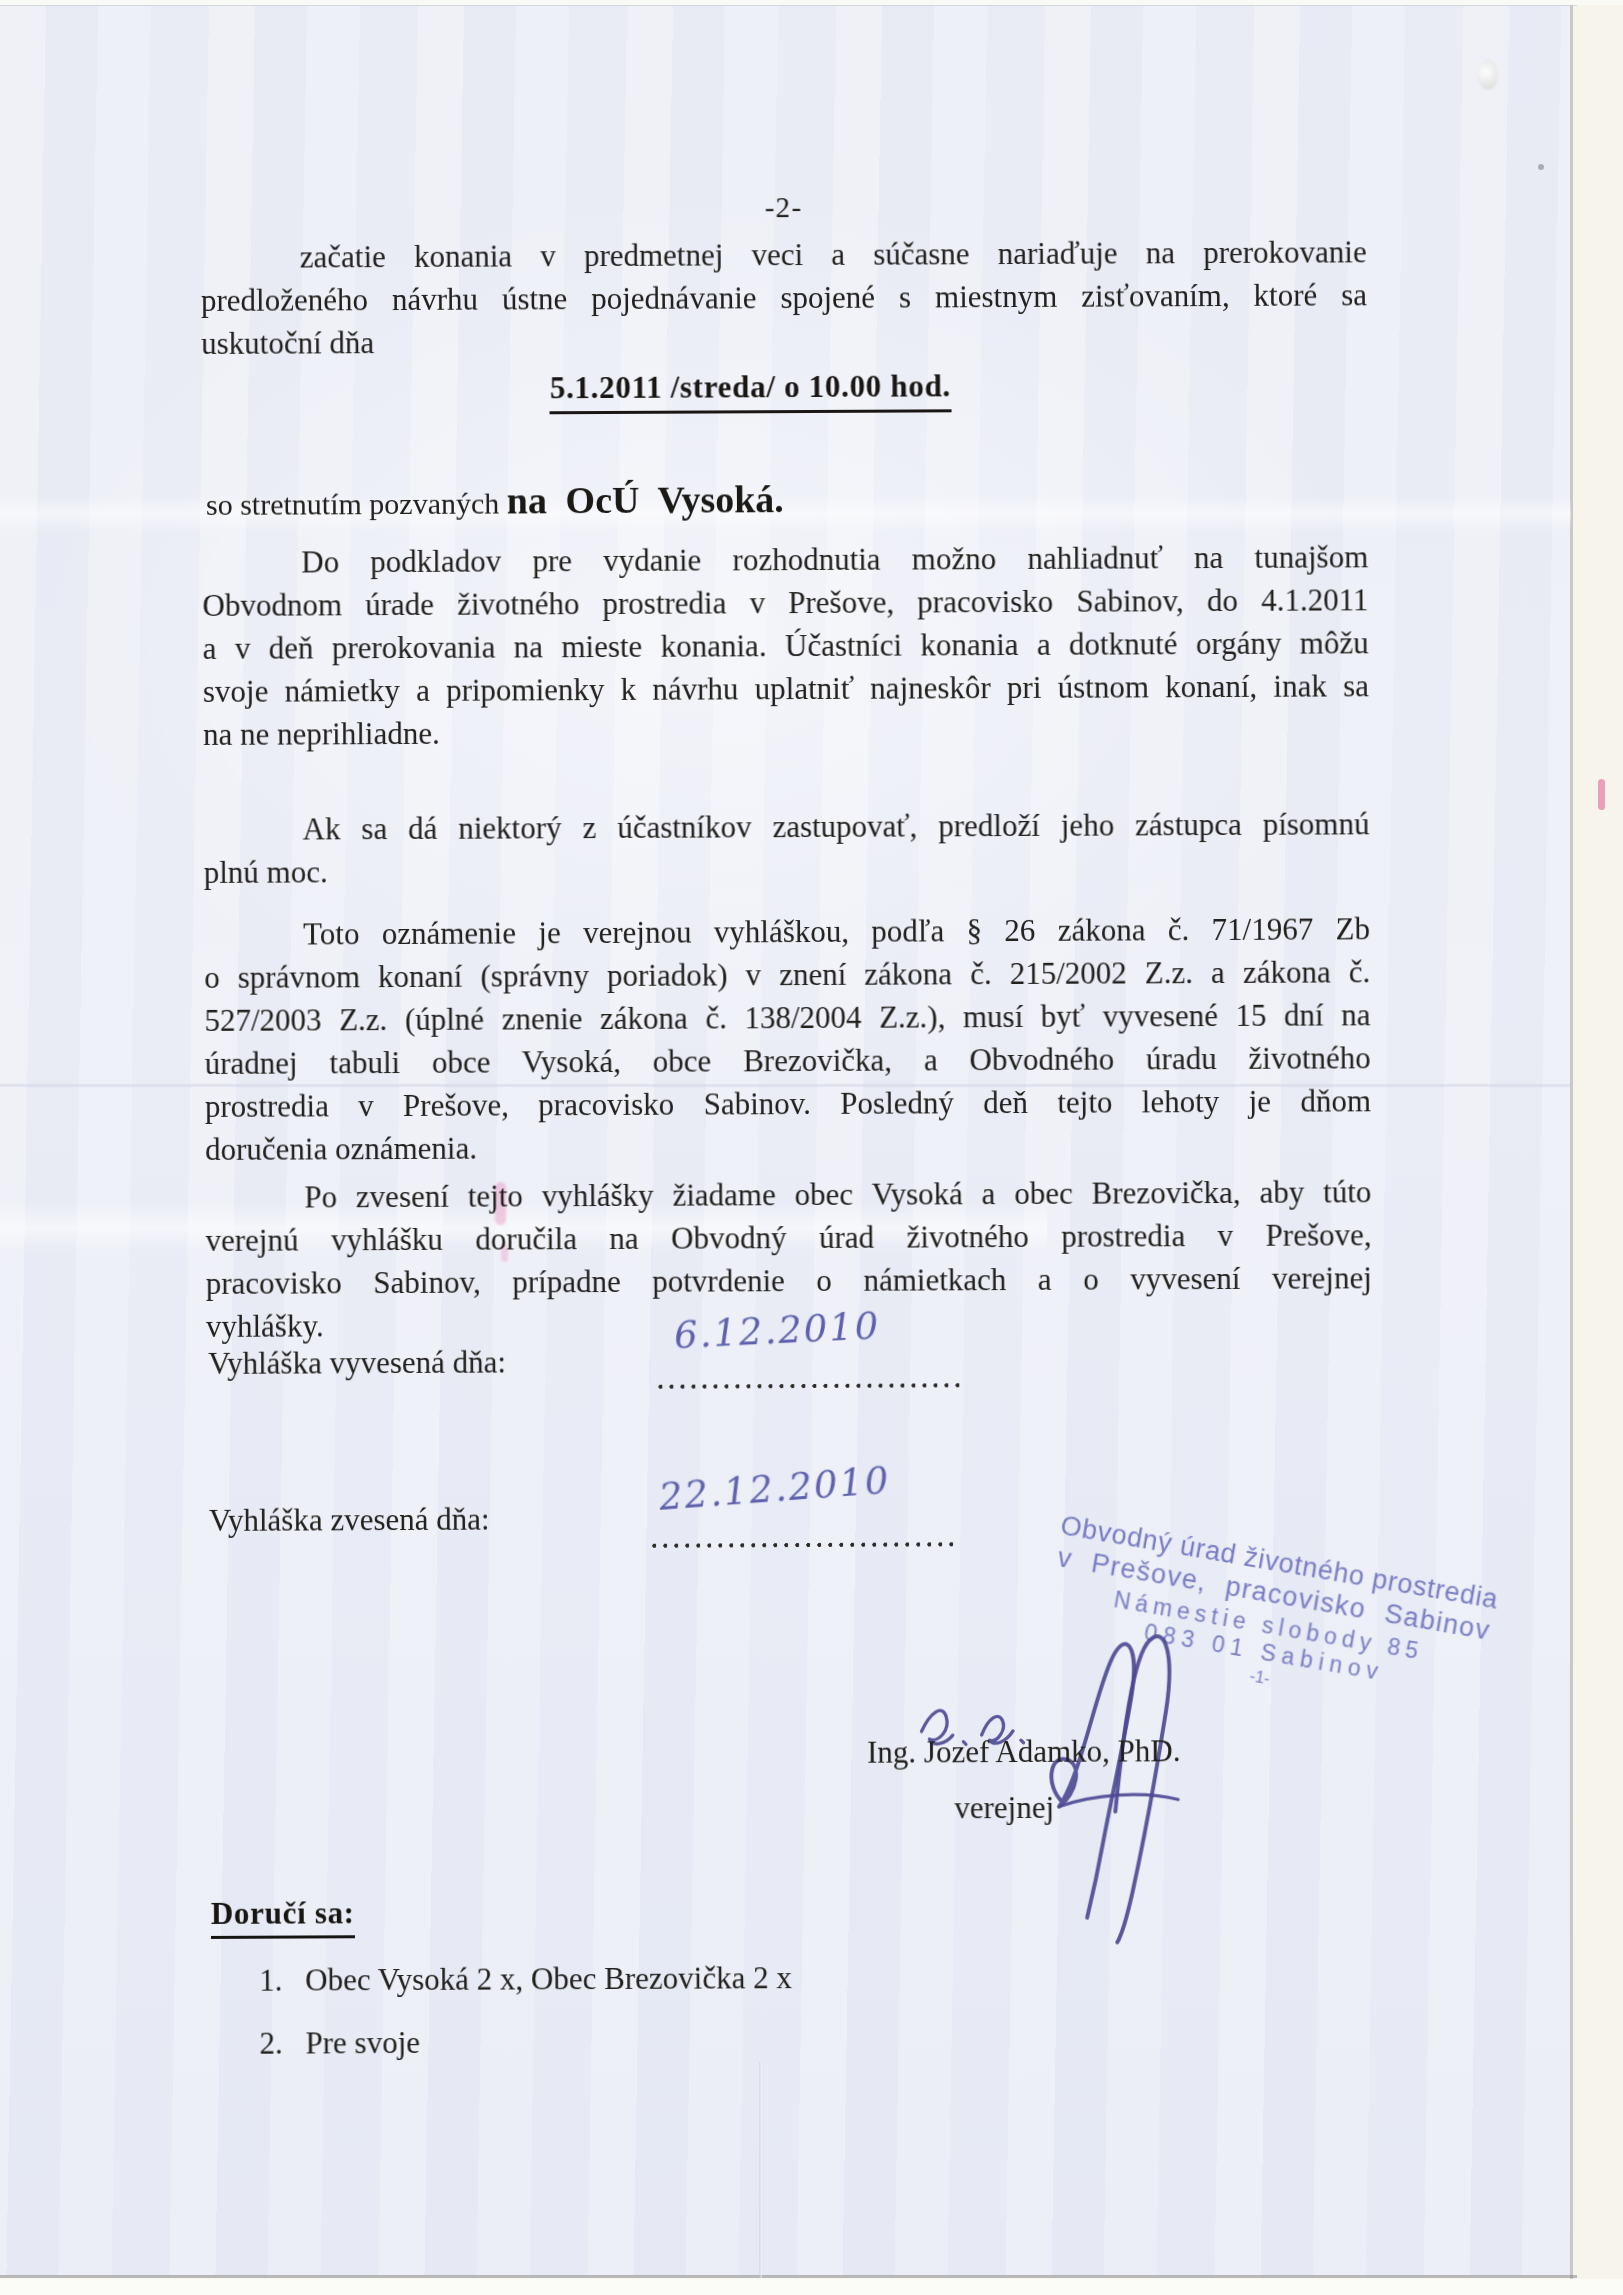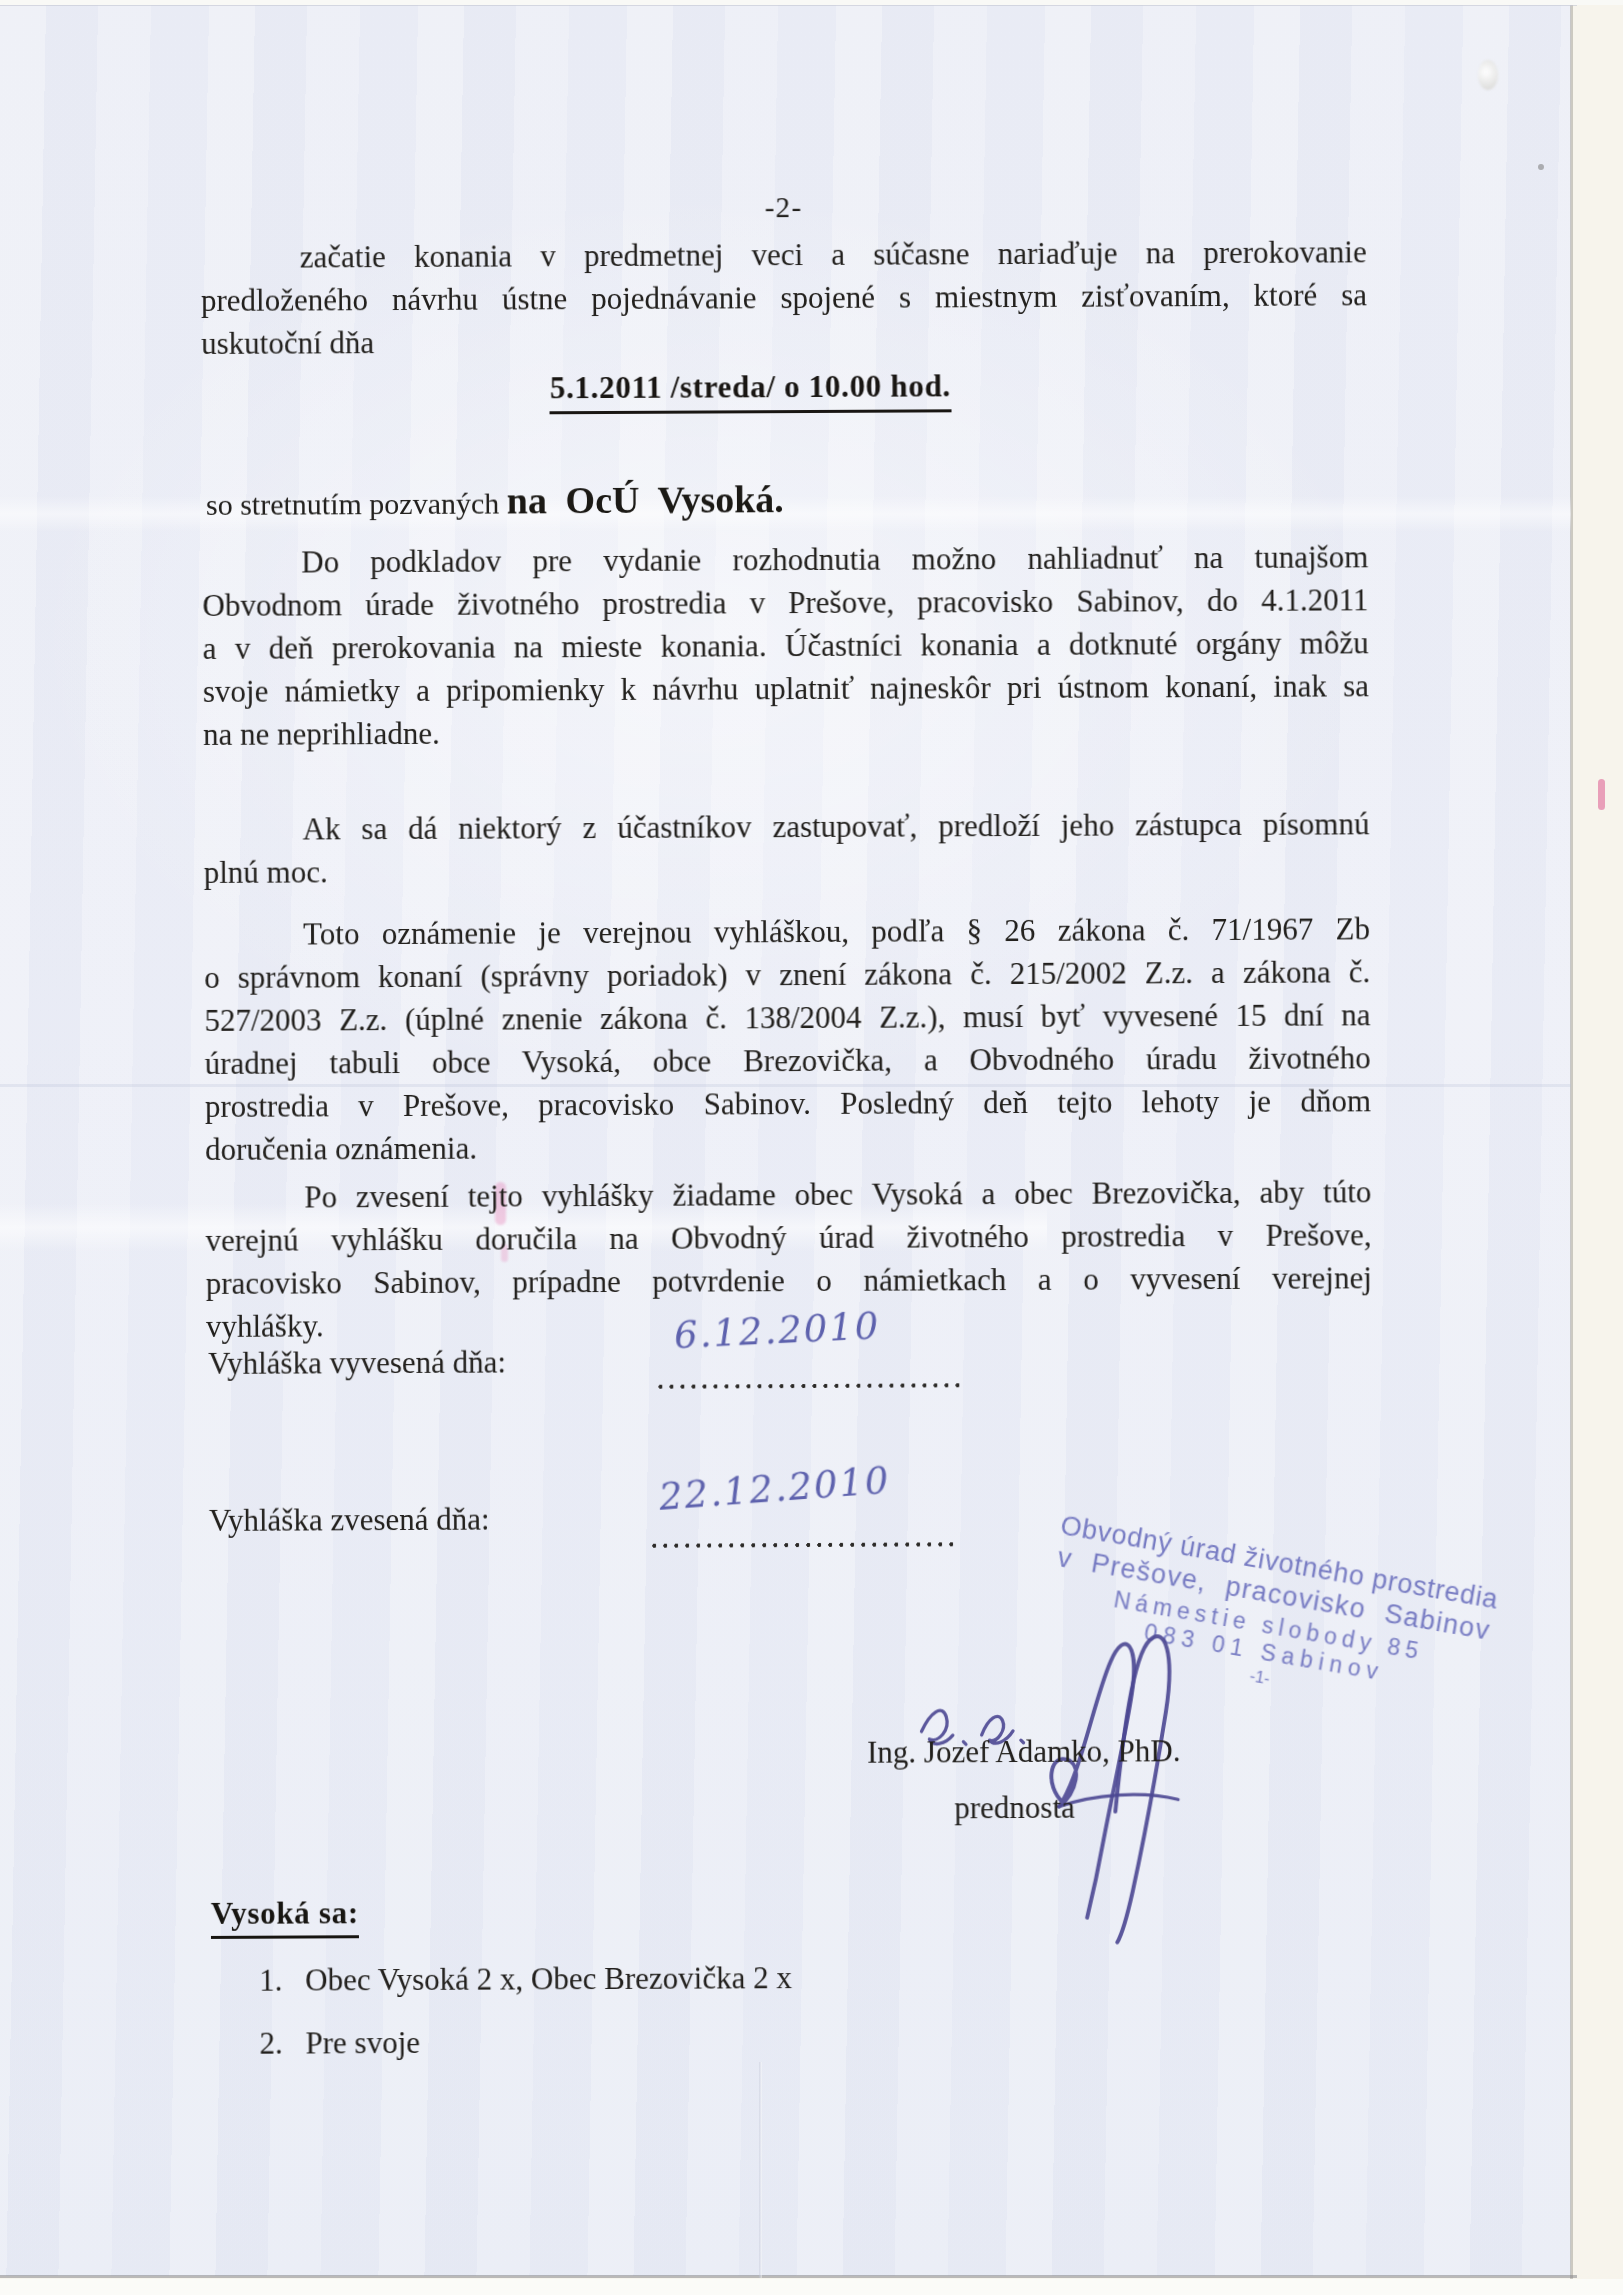--- a/index.html
+++ b/index.html
@@ -213,24 +213,24 @@
         <path stroke-width="5" d="M192,222 l4,4"></path>
       </g>
       <g>
         <path stroke-width="6" d="M256,318 C228,292 236,244 262,252 C286,260 278,302 250,324 C284,274 304,160 330,102 C352,52 374,76 362,152 C352,216 330,312 318,374 C308,428 298,470 292,494"></path>
         <path stroke-width="6" d="M336,332 C348,216 364,94 390,70 C414,48 428,92 414,180 C400,266 378,382 362,454 C352,498 344,522 338,532"></path>
         <path stroke-width="5" d="M250,324 C302,306 376,300 432,314"></path>
       </g>
     </svg>
 
     <div class="sig-name">Ing. Jozef Adamko, PhD.</div>
-    <div class="sig-title">prednosta</div>
+    <div class="sig-title">verejnej</div>
 
     <div class="dist-head">
-      <span>Vysoká sa:</span>
+      <span>Doručí sa:</span>
     </div>
     <div class="dist-items" id="dist-items">
         <div class="dist-row"><span class="dist-num">1.</span><span class="dist-text">Obec Vysoká 2 x,  Obec Brezovička 2 x</span></div>
         <div class="dist-row"><span class="dist-num">2.</span><span class="dist-text">Pre svoje</span></div>
       </div>
 
   </div>
 </div>
 
 

